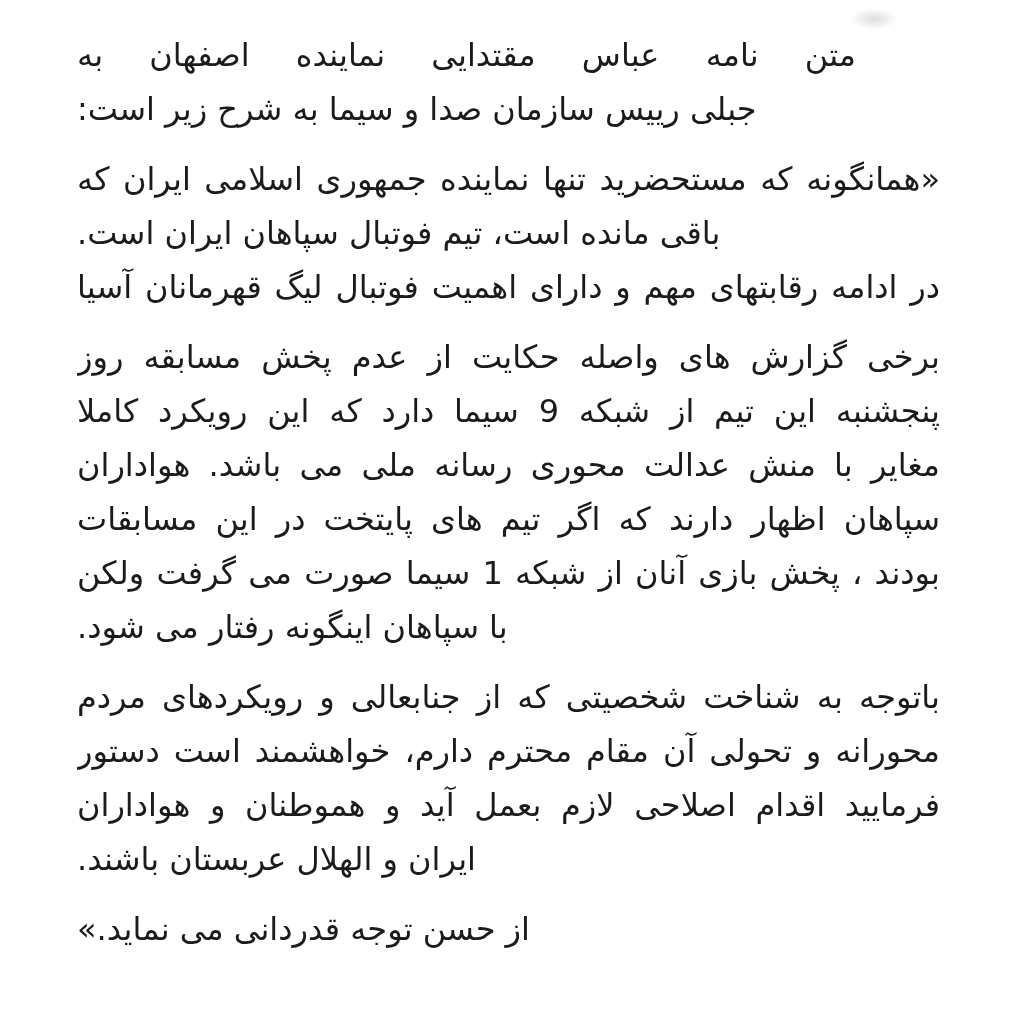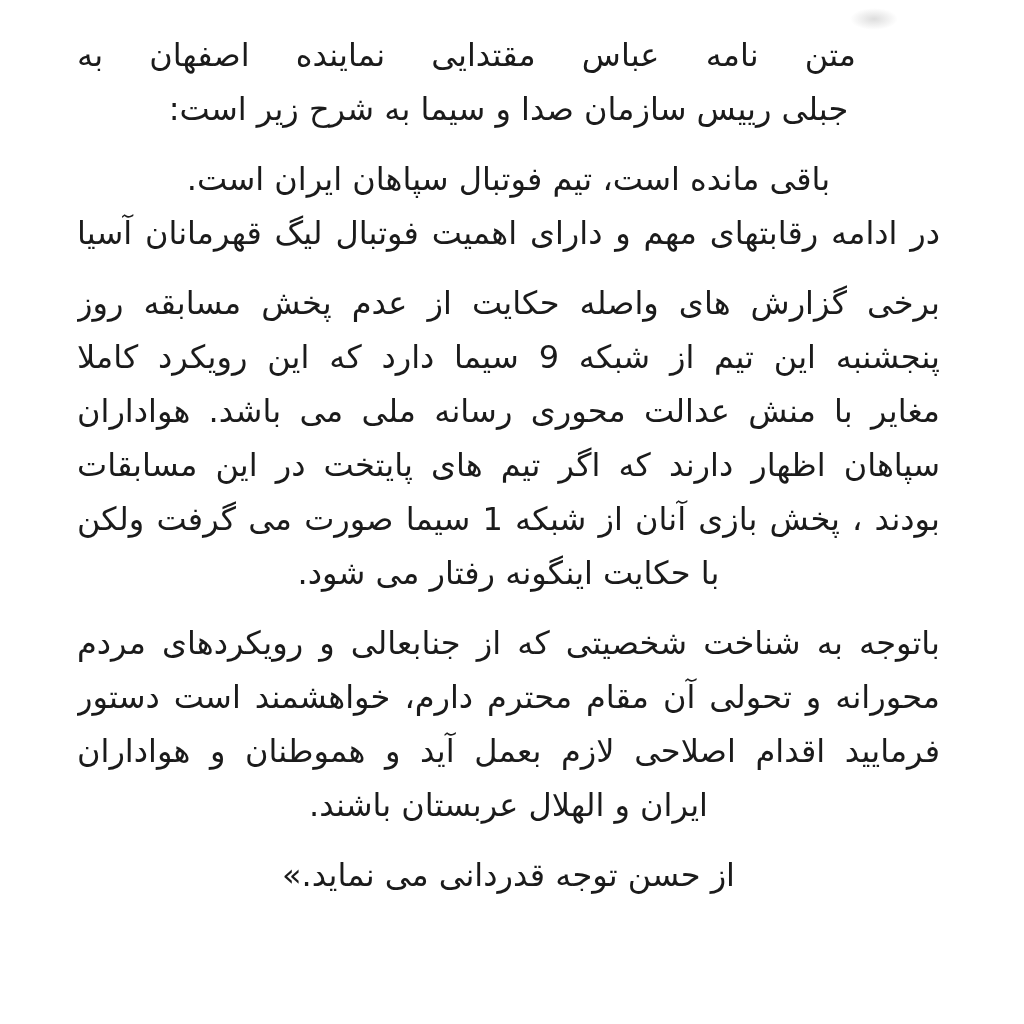--- a/index.html
+++ b/index.html
@@ -26,21 +26,21 @@
     color: #1b1b1b;
     -webkit-font-smoothing: antialiased;
   }
   .para {
     margin: 0 0 16px 0;
   }
   .para:last-child {
     margin-bottom: 8px;
   }
   .line {
-    text-align: center;
+    text-align: left;
     white-space: normal;
     overflow: hidden;
     max-height: 54px;
   }
   
   .line.stretch {
     text-align: justify;
     text-align-last: justify;
   }
   
@@ -67,31 +67,32 @@
   <div class="smudge"></div>
 
   <div class="text-block" dir="rtl">
 
     <div class="para">
       <div class="line stretch indent">متن نامه عباس مقتدایی نماینده اصفهان به</div>
       <div class="line">جبلی رییس سازمان صدا و سیما به شرح زیر است:</div>
     </div>
 
     <div class="para">
+      <div class="line stretch">«همانگونه که مستحضرید تنها نماینده جمهوری اسلامی ایران که</div>
       <div class="line">باقی مانده است، تیم فوتبال سپاهان ایران است.</div>
       <div class="line stretch">در ادامه رقابتهای مهم و دارای اهمیت فوتبال لیگ قهرمانان آسیا</div>
     </div>
 
     <div class="para">
       <div class="line stretch">برخی گزارش های واصله حکایت از عدم پخش مسابقه روز</div>
       <div class="line stretch">پنجشنبه این تیم از شبکه 9 سیما دارد که این رویکرد کاملا</div>
       <div class="line stretch">مغایر با منش عدالت محوری رسانه ملی می باشد. هواداران</div>
       <div class="line stretch">سپاهان اظهار دارند که اگر تیم های پایتخت در این مسابقات</div>
       <div class="line stretch">بودند ، پخش بازی آنان از شبکه 1 سیما صورت می گرفت ولکن</div>
-      <div class="line">با حکایت اینگونه رفتار می شود.</div>
+      <div class="line">با سپاهان اینگونه رفتار می شود.</div>
     </div>
 
     <div class="para">
       <div class="line stretch">باتوجه به شناخت شخصیتی که از جنابعالی و رویکردهای مردم</div>
       <div class="line stretch">محورانه و تحولی آن مقام محترم دارم، خواهشمند است دستور</div>
       <div class="line stretch">فرمایید اقدام اصلاحی لازم بعمل آید و هموطنان و هواداران</div>
       <div class="line">ایران و الهلال عربستان باشند.</div>
     </div>
 
     <div class="para">

